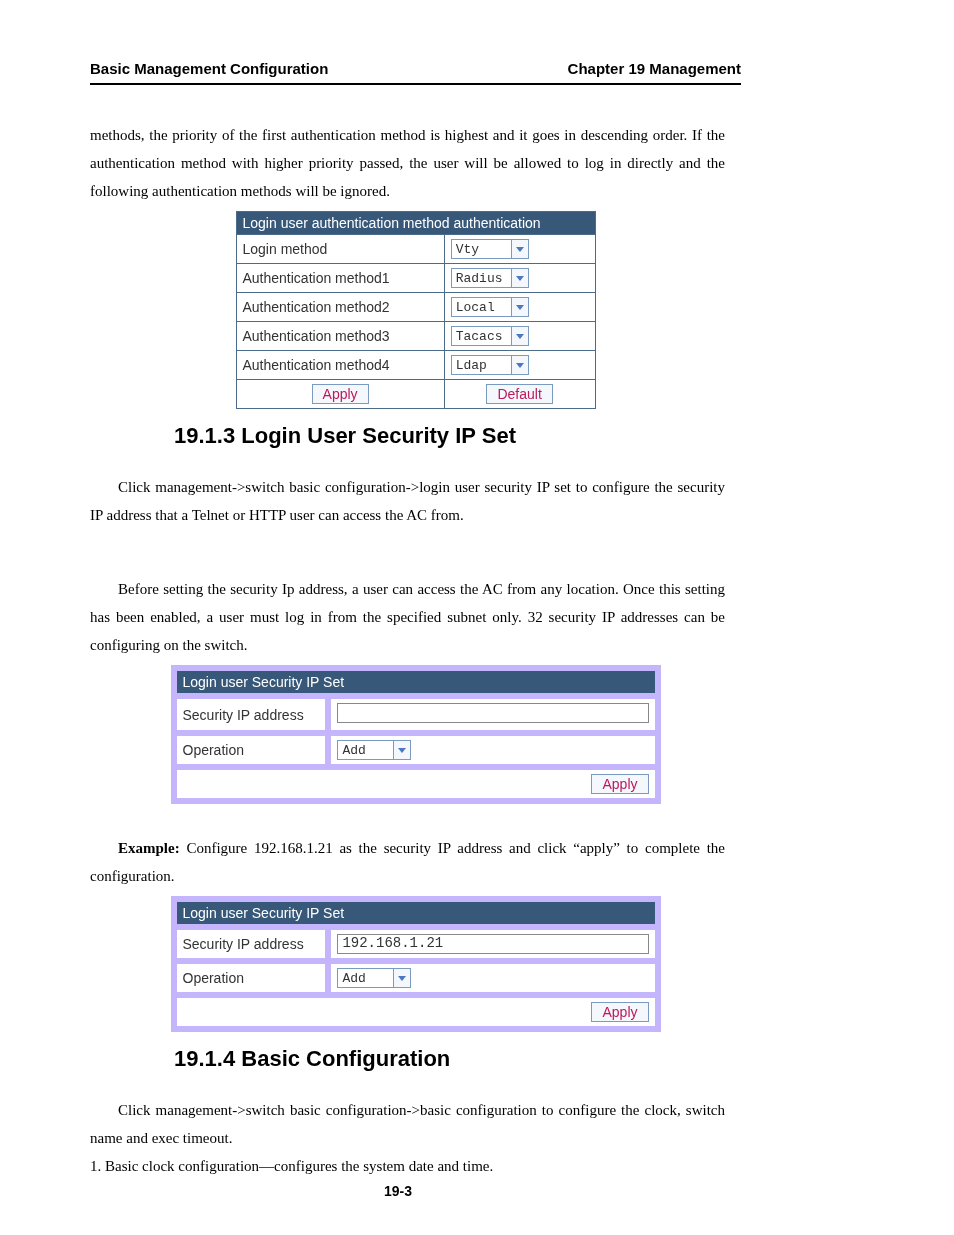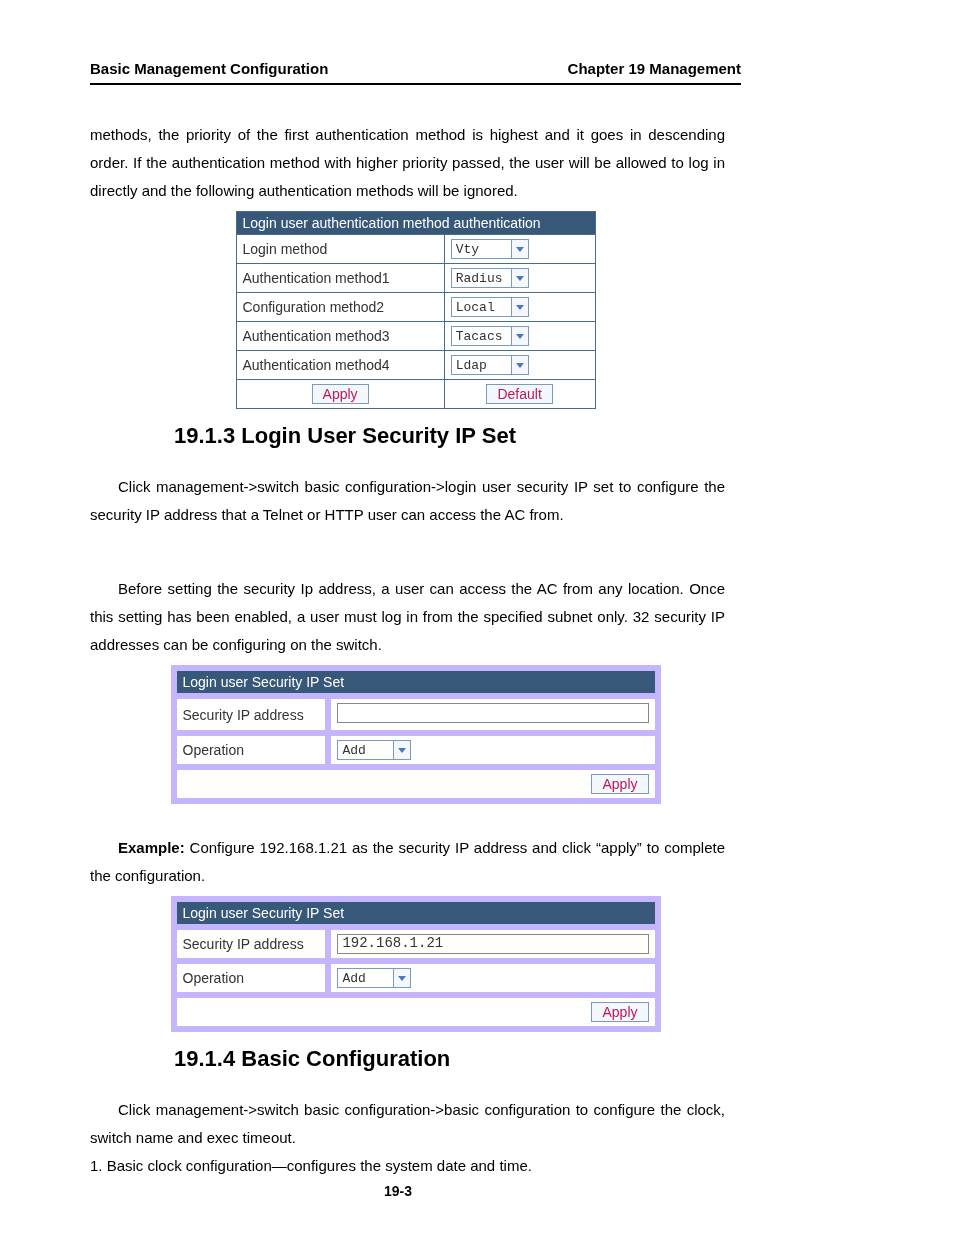--- a/index.html
+++ b/index.html
@@ -23,20 +23,21 @@
     font-size: 15px;
     padding-bottom: 6px;
     border-bottom: 2px solid #000;
     margin-bottom: 36px;
   }
   .body-para {
     font-size: 15px;
     line-height: 28px;
     text-align: justify;
     margin: 0 16px 0 0;
+    font-family: Liberation Serif, serif;
   }
   .indent { text-indent: 28px; }
   .spacer-md { height: 30px; }
   .spacer-lg { height: 46px; }
 
   .section-hdr {
     font-weight: bold;
     font-size: 22px;
     margin: 14px 0 24px 84px;
   }
@@ -190,21 +191,21 @@
       <td class="ctl-cell">
         <span class="sel-wide">
           <span class="sel-text">Radius</span>
           <span class="chev-cell">
                 <span class="chev"></span>
               </span>
         </span>
       </td>
     </tr>
     <tr>
-      <td class="lbl">Configuration method2</td>
+      <td class="lbl">Authentication method2</td>
       <td class="ctl-cell">
         <span class="sel-wide">
           <span class="sel-text">Local</span>
           <span class="chev-cell">
                 <span class="chev"></span>
               </span>
         </span>
       </td>
     </tr>
     <tr>

